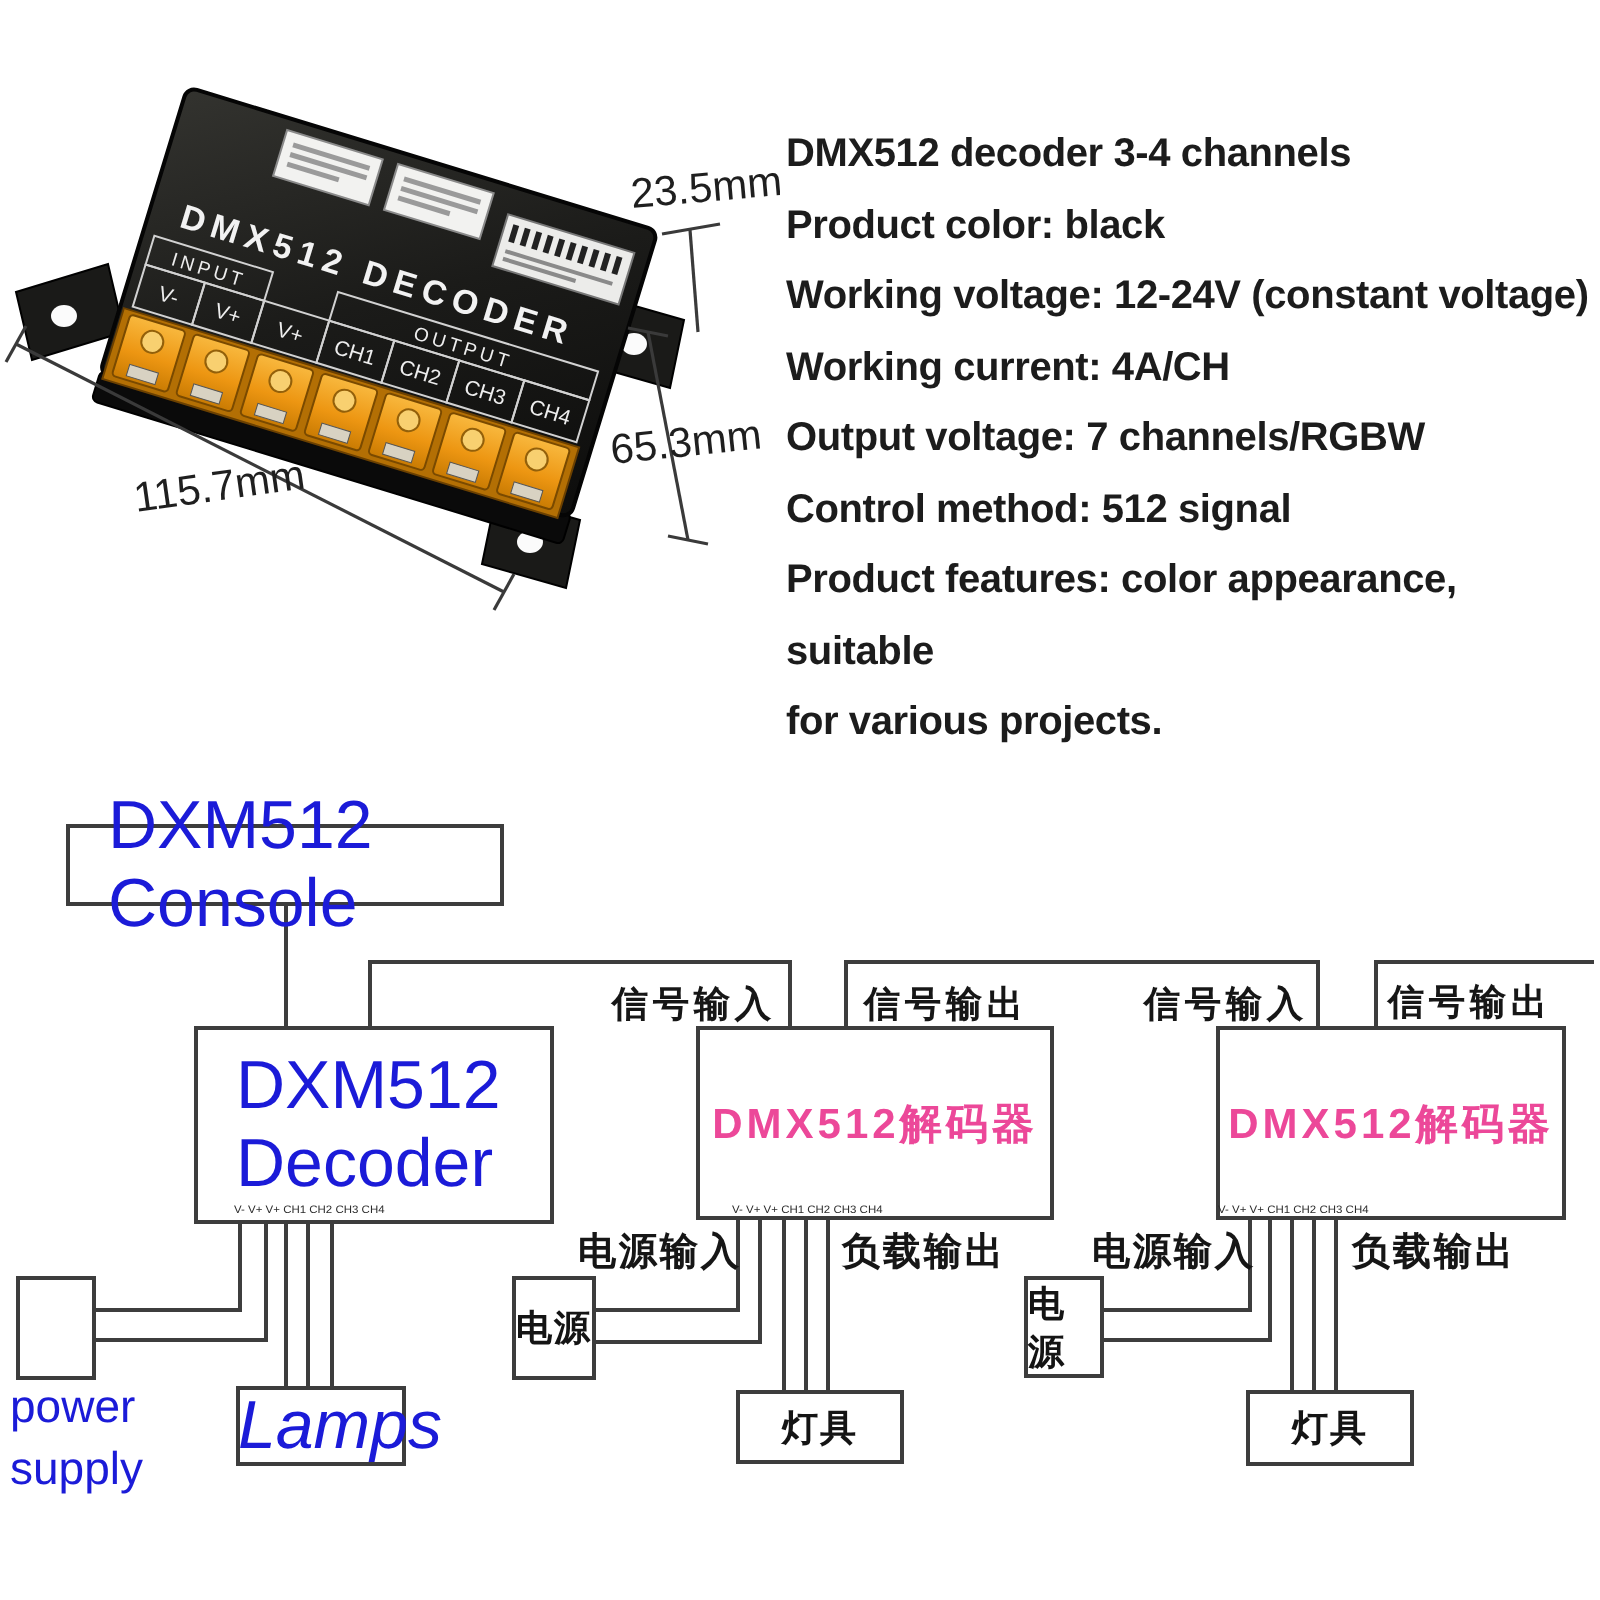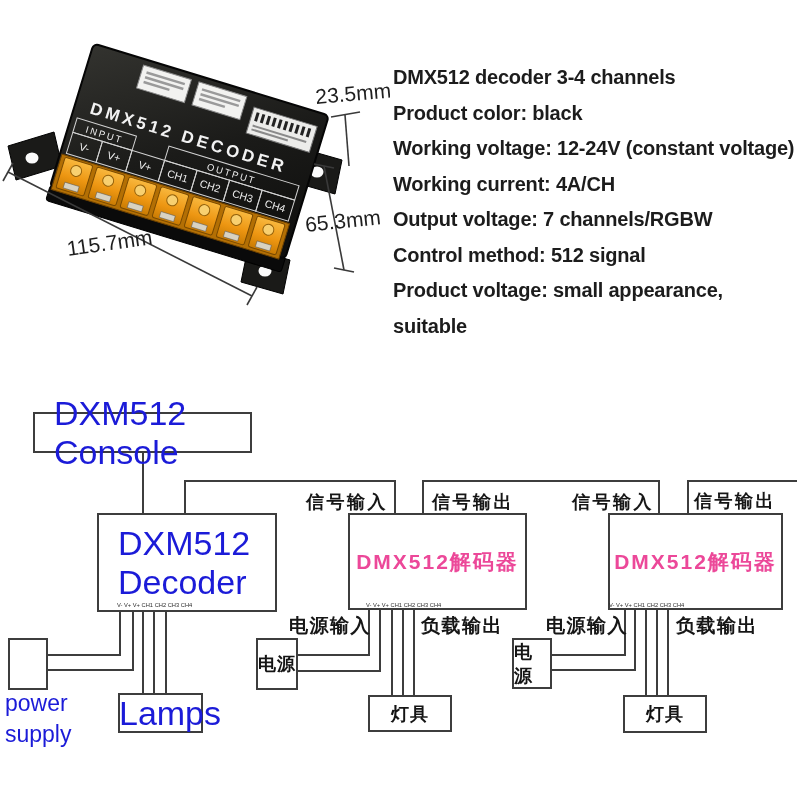--- a/index.html
+++ b/index.html
@@ -172,21 +172,22 @@
     <text x="316" y="96" font-size="21" fill="#1f1f1f" transform="rotate(-5 316 96)">23.5mm</text>
   </svg>
 
   <div class="specs">
     <div>DMX512 decoder 3-4 channels</div>
     <div>Product color: black</div>
     <div>Working voltage: 12-24V (constant voltage)</div>
     <div>Working current: 4A/CH</div>
     <div>Output voltage: 7 channels/RGBW</div>
     <div>Control method: 512 signal</div>
-    <div>Product voltage: small appearance, suitable</div>
+    <div>Product features: color appearance, suitable</div>
+    <div>for various projects.</div>
   </div>
 
   <div class="diagram">
 
     <svg width="800" height="420" viewBox="0 0 800 420" style="position:absolute;left:0;top:0;" fill="none" stroke="#3d3d3d" stroke-width="2">
 
       <polyline points="143,73 143,133"></polyline>
 
       <polyline points="185,133 185,101 395,101 395,133"></polyline>
       <polyline points="423,133 423,101 659,101 659,133"></polyline>
@@ -223,21 +224,21 @@
       <span class="cn-box-text">DMX512解码器</span>
     </div>
 
     <div class="dbox" style="left:608px;top:133px;width:175px;height:97px;">
       <span class="cn-box-text">DMX512解码器</span>
     </div>
 
     <div class="dbox" style="left:8px;top:258px;width:40px;height:52px;"></div>
     <div class="ps-text blue">power supply</div>
 
-    <div class="dbox" style="left:118px;top:313px;width:85px;height:40px;">
+    <div class="dbox" style="left:118px;top:313px;width:85px;height:40px;font-style:italic;">
       <span class="blue en-big">Lamps</span>
     </div>
 
     <div class="dbox" style="left:256px;top:258px;width:42px;height:52px;">
       <span class="cn-inner">电源</span>
     </div>
 
     <div class="dbox" style="left:368px;top:315px;width:84px;height:37px;">
       <span class="cn-inner">灯具</span>
     </div>

